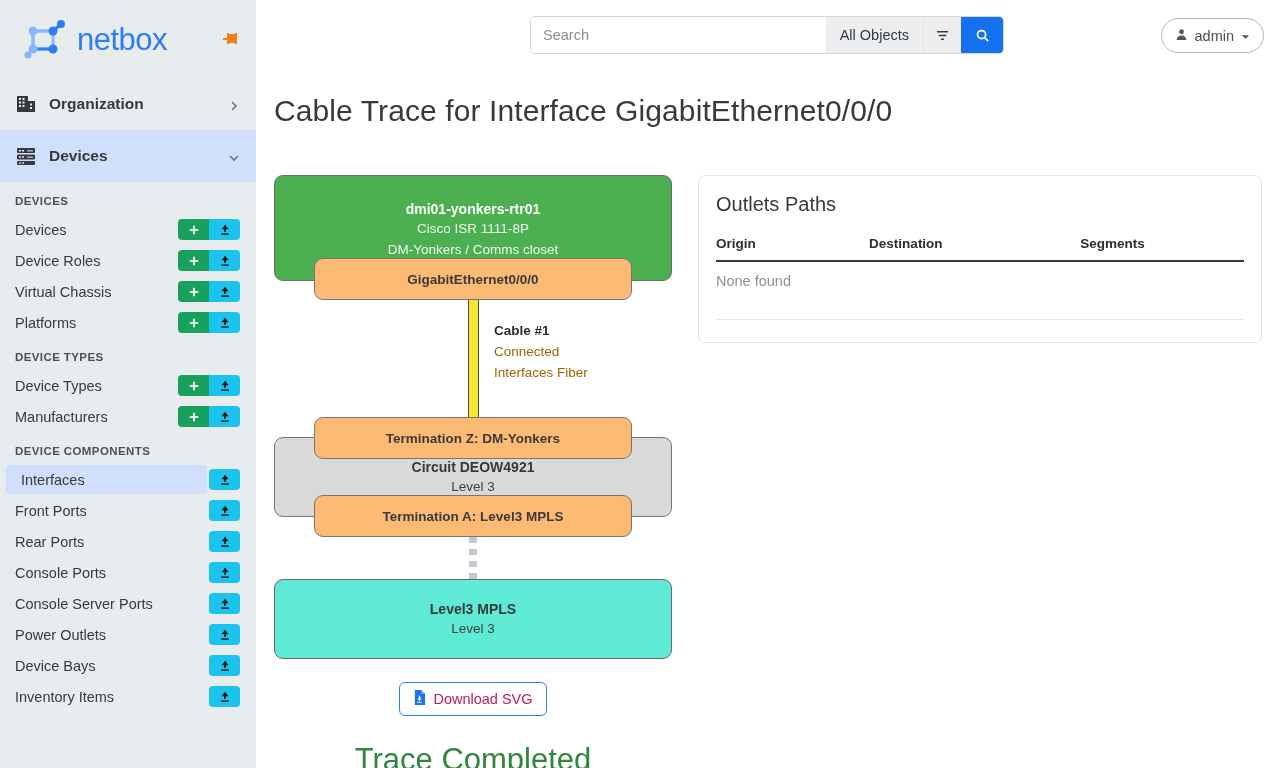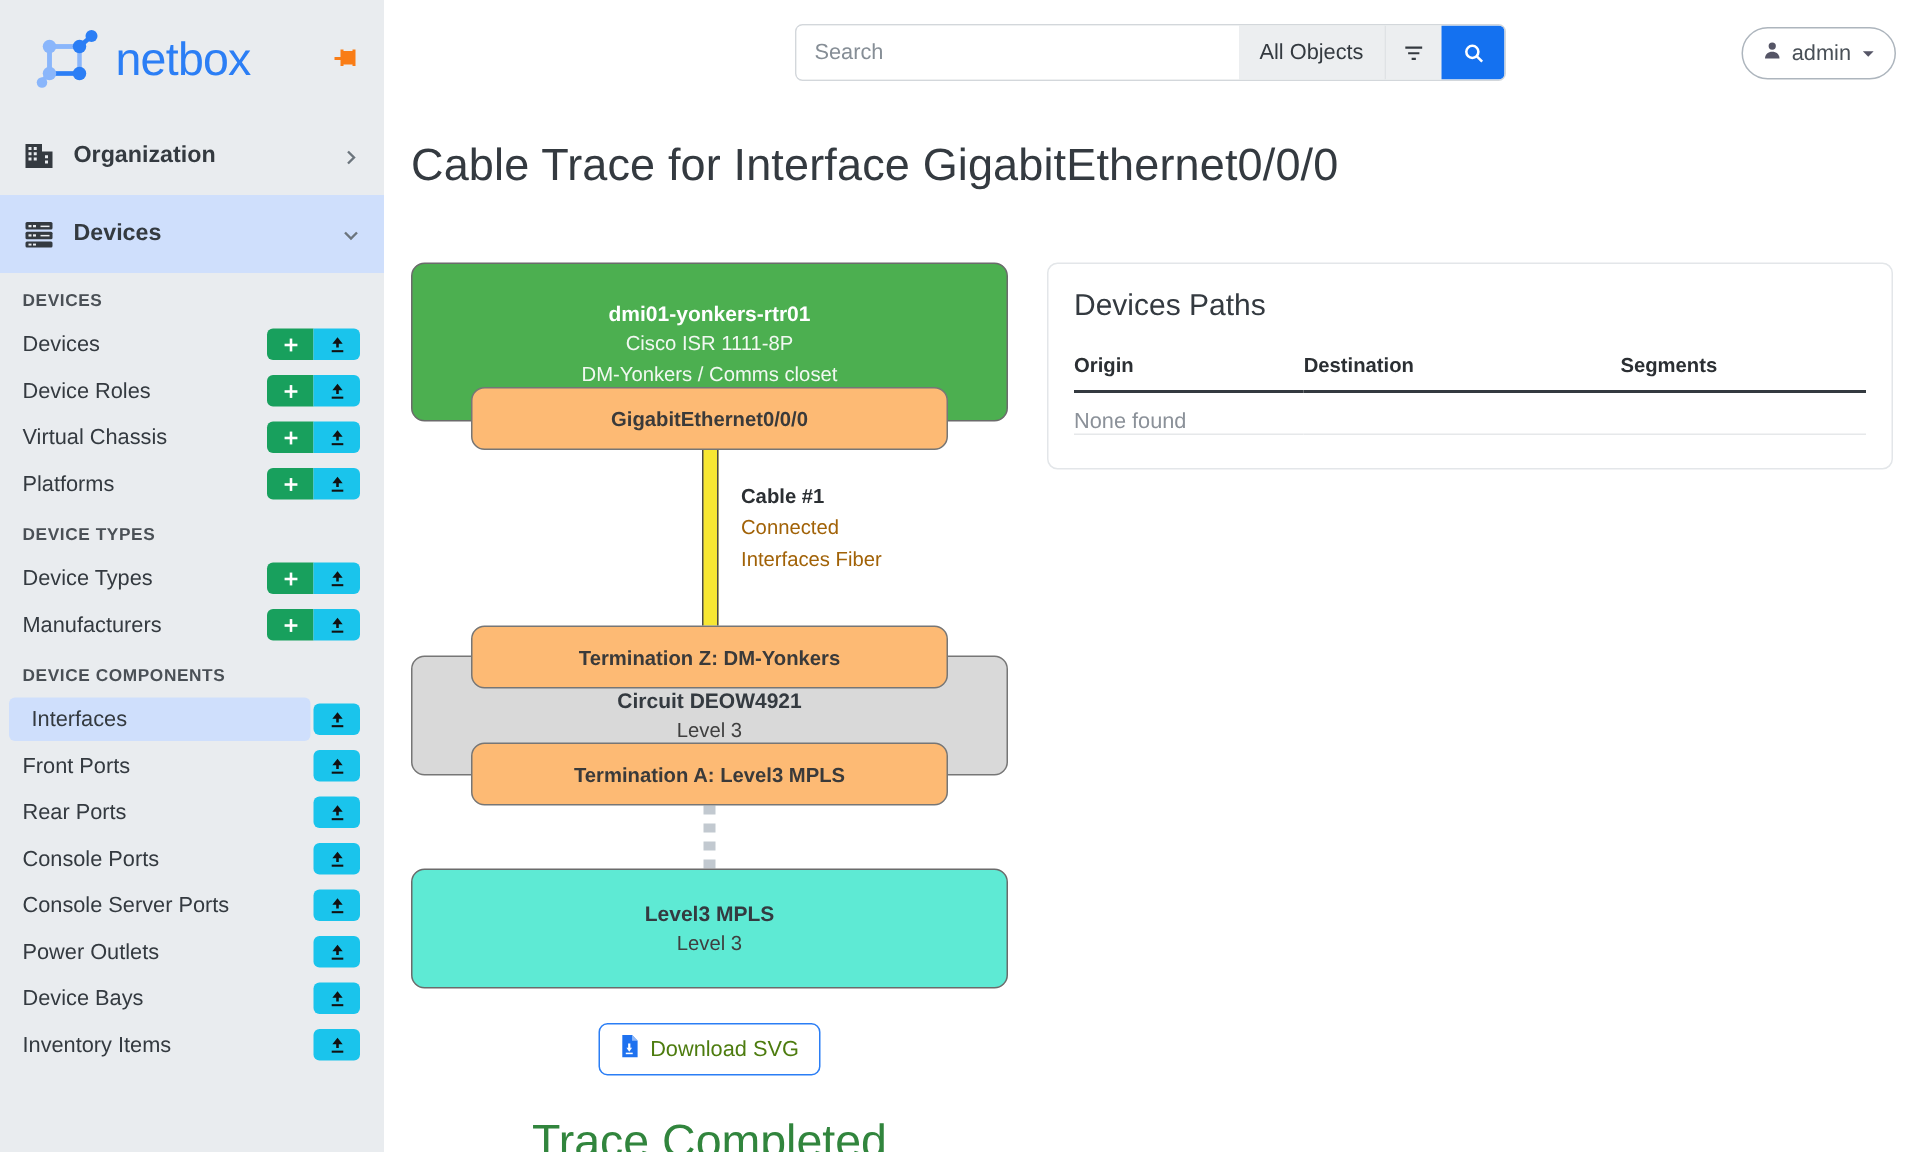--- a/index.html
+++ b/index.html
@@ -208,21 +208,21 @@
     background: #5eead4; height: 80px; color: #343a40;
     display: flex; flex-direction: column; justify-content: center;
   }
   .node.provider .n-title { font-size: 14px; font-weight: bold; }
   .node.provider .n-sub { font-size: 13.5px; color: #3f3f3f; }
 
   .dl-row { display: flex; justify-content: center; margin-top: 23px; }
   .dl-btn {
     display: inline-flex; align-items: center; gap: 7px;
     border: 1px solid #2b7ef5; border-radius: 6px;
-    background: #fff; color: #4d7c0f;
+    background: #fff; color: #be185d;
     font-size: 14.5px; padding: 7px 13px;
     cursor: pointer;
     font-family: "Liberation Sans", sans-serif;
   }
   .trace-status {
     text-align: center; margin-top: 26px;
     font-size: 31px; color: #31853d;
   }
 
   
@@ -232,21 +232,21 @@
   }
   .card-title { font-size: 20px; color: #343a40; margin-bottom: 20px; }
   table.paths { width: 100%; border-collapse: collapse; }
   table.paths th {
     text-align: left; font-size: 13.5px; font-weight: bold;
     color: #2b2f33; padding: 0 0 9px 0;
     border-bottom: 2px solid #343a40;
   }
   table.paths td {
     font-size: 14.5px; color: #8b9199;
-    padding: 11px 0 0 0; border-bottom: 1px solid #e6e8ea; margin-top: 44px;
+    padding: 11px 0 30px 0; border-bottom: 1px solid #e6e8ea; margin-top: 44px;
   }
 </style>
 </head>
 <body>
 
 <div class="app">
 
   <aside class="sidebar">
 
     <div class="brand-row">
@@ -651,21 +651,21 @@
               <span>Download SVG</span>
             </button>
           </div>
 
           <div class="trace-status">Trace Completed</div>
         </div>
       </div>
 
       <div class="col-side">
         <div class="card">
-          <div class="card-title">Devices Paths</div>
+          <div class="card-title">Outlets Paths</div>
           <table class="paths">
             <thead>
               <tr>
                 <th style="width:29%">Origin</th>
                 <th style="width:40%">Destination</th>
                 <th>Segments</th>
               </tr>
             </thead>
             <tbody>
               <tr>

